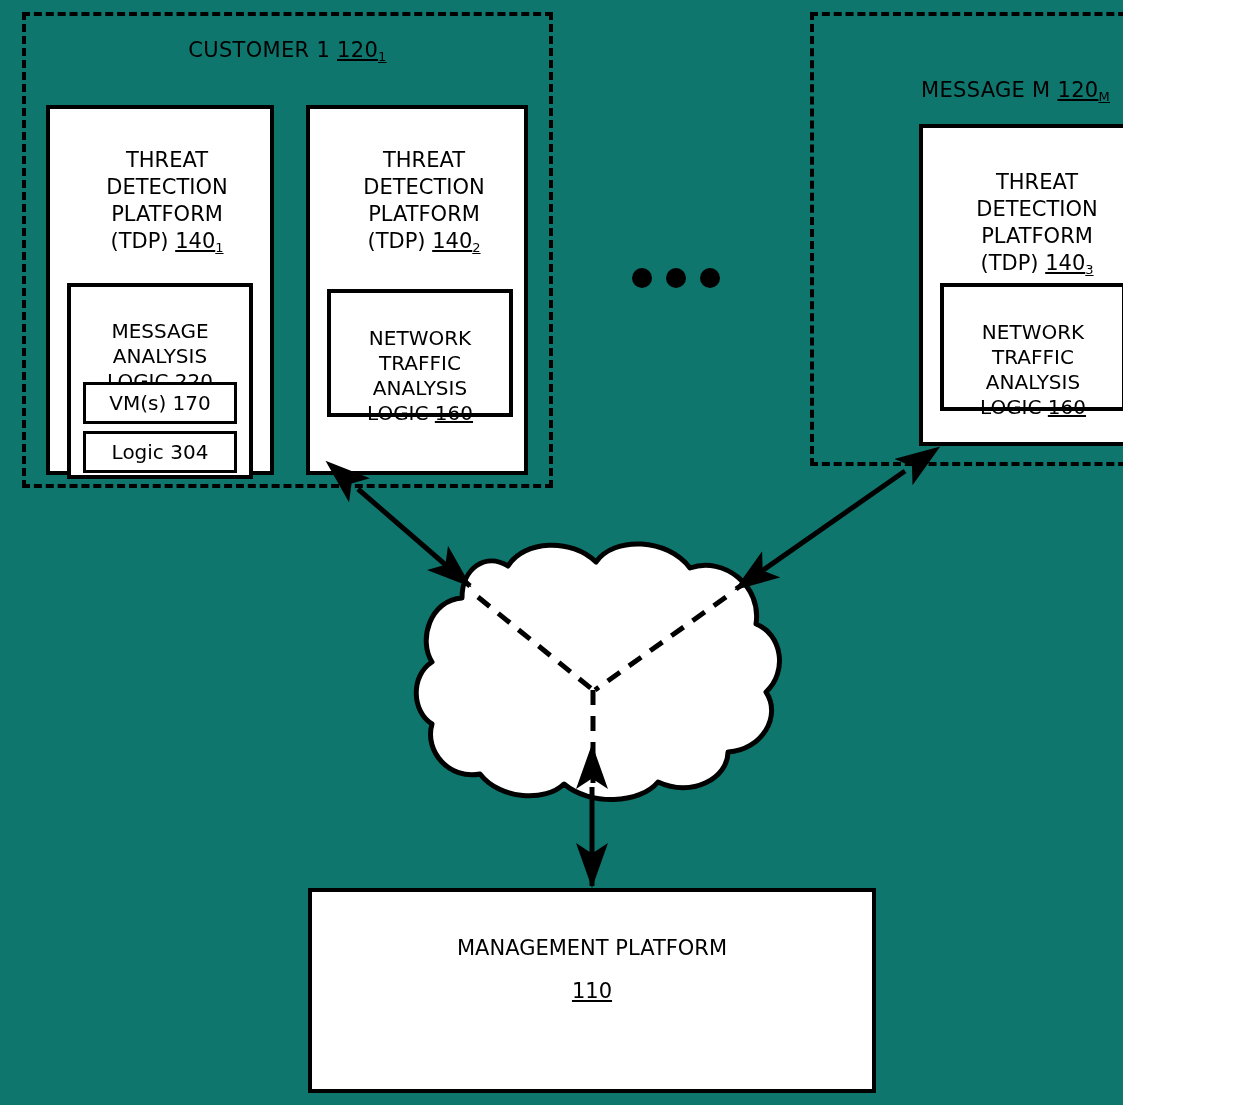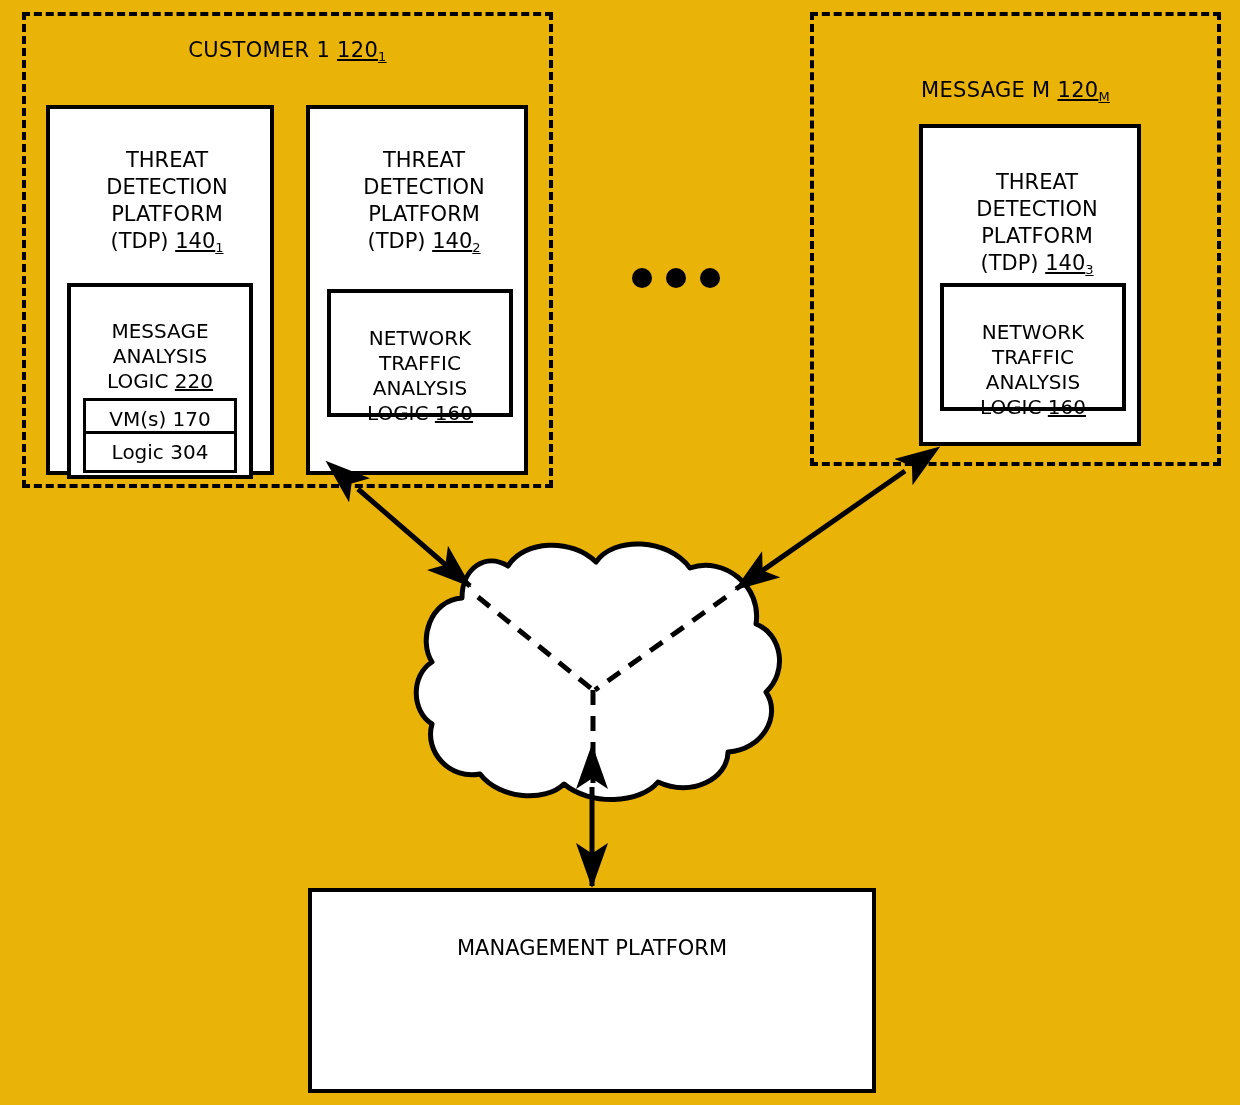--- a/index.html
+++ b/index.html
@@ -6,23 +6,23 @@
     margin: 0;
     padding: 0;
     background: #ffffff;
   }
   body {
     font-family: "DejaVu Sans", sans-serif;
     color: #000000;
   }
   #canvas {
     position: relative;
-    width: 1240px;
+    width: 1123px;
     height: 1105px;
-    background: #eab308;
+    background: #0f766e;
     overflow: hidden;
   }
 
   
   .abs { position: absolute; box-sizing: border-box; }
 
   
   .customer-box {
     border: 4px dashed #000000;
     background: transparent;
@@ -116,21 +116,21 @@
 (TDP) </span><span class="ref"><span>140</span><sub>1</sub></span>
     </div>
 
     <div class="abs solid-box" style="left:17px; top:174px; width:186px; height:196px;">
       <div class="box-label-sm abs" style="left:0; right:0; top:7px;">
         <span>MESSAGE
 ANALYSIS
 LOGIC </span><span class="ref"><span>220</span></span>
       </div>
 
-      <div class="abs solid-box-thin" style="left:12px; top:95px; width:154px; height:42px; display:flex; align-items:center; justify-content:center;margin-top:16px;">
+      <div class="abs solid-box-thin" style="left:12px; top:95px; width:154px; height:42px; display:flex; align-items:center; justify-content:center;">
         <span style="font-size:20px;">VM(s) 170</span>
       </div>
 
       <div class="abs solid-box-thin" style="left:12px; top:144px; width:154px; height:42px; display:flex; align-items:center; justify-content:center;">
         <span style="font-size:20px;">Logic 304</span>
       </div>
     </div>
   </div>
 
   <div class="abs solid-box" style="left:306px; top:105px; width:222px; height:370px;">
@@ -182,20 +182,23 @@
   </div>
 
   <div class="net-label" style="left:423px; top:568px; width:360px;">
     <div>NETWORK</div>
     <div class="ref">130</div>
   </div>
 
   <div class="abs solid-box" style="left:308px; top:888px; width:568px; height:205px;">
     <div class="abs" style="left:0; right:0; top:44px; text-align:center; font-size:21px;">
       <span>MANAGEMENT PLATFORM</span>
+    </div>
+    <div class="abs" style="left:0; right:0; top:87px; text-align:center; font-size:21px;">
+      <span class="ref">110</span>
     </div>
   </div>
 
   <svg id="overlay" viewBox="0 0 1240 1105">
     <defs>
       <marker id="arrowEnd" markerWidth="10" markerHeight="10" refX="8.6" refY="3.2" orient="auto" markerUnits="strokeWidth">
         <path d="M0,0 L9,3.2 L0,6.4 L2.1,3.2 z" fill="#000000"></path>
       </marker>
       <marker id="arrowStart" markerWidth="10" markerHeight="10" refX="0.4" refY="3.2" orient="auto-start-reverse" markerUnits="strokeWidth">
         <path d="M0,0 L9,3.2 L0,6.4 L2.1,3.2 z" fill="#000000"></path>

